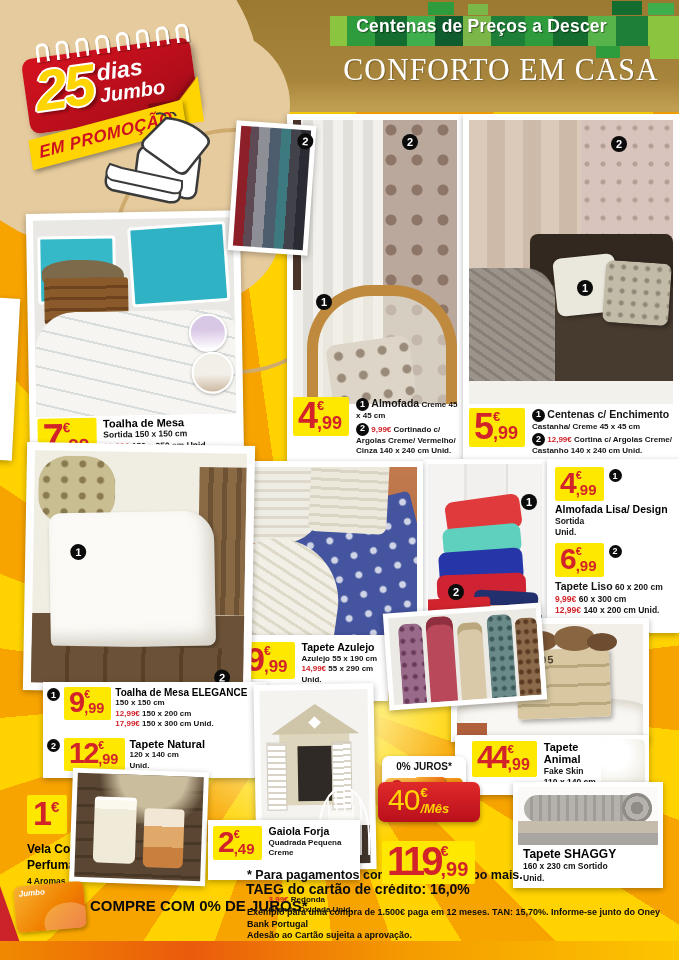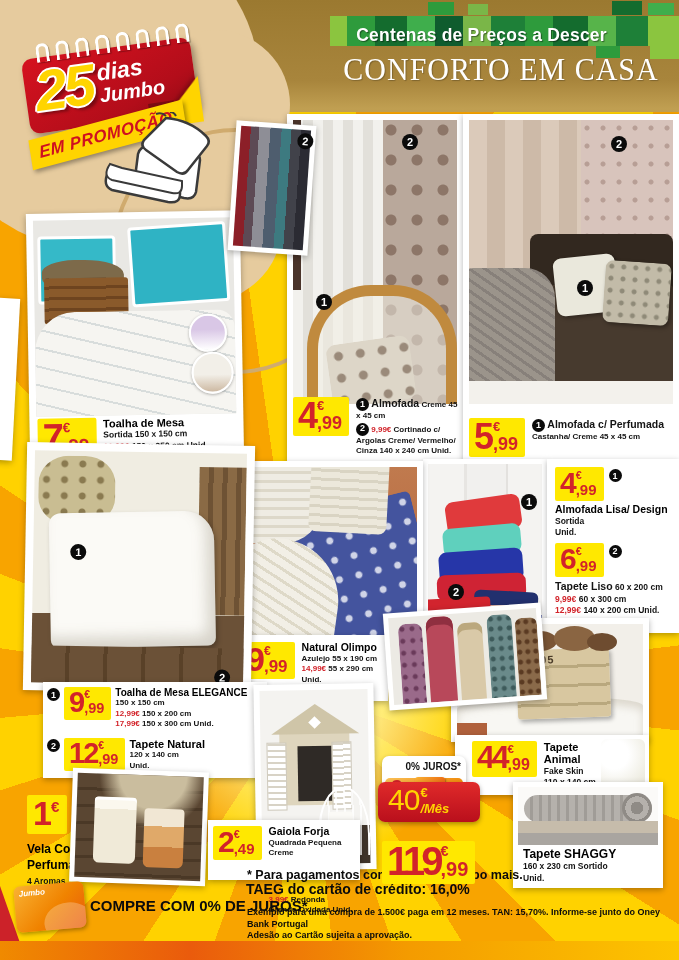--- a/index.html
+++ b/index.html
@@ -5,21 +5,21 @@
   html,body{margin:0;padding:0;background:#888;}
   body{font-family:"Liberation Sans",sans-serif;}
   .page{position:relative;width:679px;height:960px;margin:0 auto;overflow:hidden;
     background:
       radial-gradient(circle at 45% 72%, rgba(255,241,140,.85) 0 80px, rgba(255,241,140,0) 170px),
       repeating-conic-gradient(from -8deg at 45% 72%, #ffd200 0deg 13deg, #f8a400 13deg 26deg);}
   .abs{position:absolute;}
   
   .header{position:absolute;left:0;top:0;width:679px;height:112px;
     background:linear-gradient(180deg,#9b7930 0%,#a8853c 72%,#c3a254 100%);}
-  .ribbon{position:absolute;left:330px;top:16px;width:349px;height:30px;display:flex;align-items:flex-end;justify-content:center;
+  .ribbon{position:absolute;left:330px;top:16px;width:349px;height:30px;display:flex;align-items:flex-start;justify-content:center;
     background:linear-gradient(90deg,#8bc53f 0 5%,#2e9b3c 5% 13%,#146c2e 13% 22%,#3fae4c 22% 30%,#0f5c2e 30% 38%,#7ab648 38% 46%,#1e8038 46% 56%,#2e9b3c 56% 64%,#146c2e 64% 74%,#57b44a 74% 82%,#1e8038 82% 91%,#8bc53f 91% 100%);}
   .ribbon-text{color:#fff;font-weight:800;font-size:17.5px;letter-spacing:.2px;text-shadow:1px 1px 1px rgba(0,0,0,.45);padding-right:46px;}
   .gsq{position:absolute;}
   .header-title{position:absolute;left:336px;top:52px;width:330px;text-align:center;color:#fff;
     font-family:"Liberation Serif",serif;font-size:30px;letter-spacing:1px;transform:scaleY(1.08);text-shadow:1px 1px 1px rgba(0,0,0,.25);}
   
   .blob{position:absolute;background:#e6cb9e;border-radius:50%;}
   .ring{position:absolute;left:112px;top:128px;width:238px;height:238px;border:4px solid #d0ab6e;border-radius:50%;}
   .cal{position:absolute;left:26px;top:34px;width:170px;transform:rotate(-8deg);z-index:2;}
   .spiral{display:flex;gap:7px;margin-left:16px;position:relative;z-index:2;}
@@ -52,21 +52,21 @@
   .ptag .sub{display:flex;flex-direction:column;align-items:flex-start;margin-left:1px;padding-top:1px;}
   .ptag .cur{font-size:calc(var(--pi,38px)*.36);line-height:1;}
   .ptag .dec{font-size:calc(var(--pi,38px)*.5);line-height:1;margin-top:1px;}
   .prow{display:flex;gap:7px;align-items:flex-start;}
   .desc{color:#141414;font-size:8.5px;line-height:1.32;font-weight:600;}
   .dname{font-size:11px;font-weight:800;line-height:1.12;color:#000;}
   .rp{color:#d2232a;font-weight:800;}
   .deco{position:absolute;}
   
   .jb-white{background:#fff;border-radius:7px;padding:5px 5px 26px 5px;box-shadow:0 2px 5px rgba(0,0,0,.3);position:relative;width:74px;}
-  .jb-title{font-size:10px;font-weight:900;color:#111;text-align:right;}
+  .jb-title{font-size:10px;font-weight:900;color:#111;text-align:center;}
   .jb-orange{position:absolute;left:3px;right:3px;top:22px;bottom:3px;border-radius:5px;
     background:linear-gradient(135deg,#fbc157,#f08300);display:flex;align-items:center;padding-left:5px;}
   .jb-times{color:#d2232a;font-size:21px;font-weight:900;font-style:italic;text-shadow:1px 1px 0 #fff;}
   .jb-card{width:30px;height:19px;border-radius:3px;margin-left:2px;background:linear-gradient(120deg,#f9b233,#e95a0c);box-shadow:1px 1px 2px rgba(0,0,0,.35);}
   .jb-red{position:relative;margin-top:-16px;margin-left:-4px;width:86px;background:linear-gradient(180deg,#e02a2a,#b90f1c);
     border-radius:7px;padding:4px 6px 6px 10px;display:flex;align-items:flex-start;box-shadow:0 2px 5px rgba(0,0,0,.35);}
   .jb-amount{color:#ffd400;font-size:30px;font-weight:400;line-height:.9;letter-spacing:-1px;}
   .jb-sub{display:flex;flex-direction:column;margin-left:1px;}
   .jb-cur{color:#ffd400;font-size:13px;font-weight:900;line-height:1;}
   .jb-per{color:#ffd400;font-size:13px;font-weight:800;font-style:italic;margin-top:2px;}
@@ -211,22 +211,23 @@
     </div>
     <div class="prow" style="position:absolute;left:6px;bottom:5px;right:2px;">
       <span class="ptag" style="--pi:36px;">
         <span class="int">5</span>
         <span class="sub">
             <span class="cur">€</span>
             <span class="dec">,99</span>
           </span>
       </span>
       <span class="desc" style="font-size:8px;">
-        <span style="display:block;"><span class="nb">1</span> <b style="font-size:10.5px;">Almofada c/ Perfumada</b></span>
+        <span style="display:block;"><span class="nb">1</span> <b style="font-size:10.5px;">Centenas c/ Enchimento</b></span>
         <span style="display:block;">Castanha/ Creme 45 x 45 cm</span>
+        <span style="display:block;margin-top:1px;"><span class="nb">2</span> <span class="rp">12,99€</span> <span>Cortina c/ Argolas Creme/ Castanho 140 x 240 cm Unid.</span></span>
       </span>
     </div>
   </div>
 
   <div class="card" style="left:423px;top:459px;width:124px;height:182px;">
     <div class="photo" style="left:5px;top:5px;right:5px;bottom:5px;background:linear-gradient(90deg,#f4f3f1 0 32%,#e7e5e2 32% 34%,#f1f0ee 34% 68%,#e3e1de 68% 70%,#f4f3f1 70% 100%);">
       <div class="deco" style="left:16%;top:20%;width:66%;height:20%;background:#e03a3c;border-radius:8px;transform:rotate(-8deg);"></div>
       <div class="deco" style="left:13%;top:36%;width:68%;height:17%;background:#5fd0bd;border-radius:8px;transform:rotate(-5deg);"></div>
       <div class="deco" style="left:10%;top:50%;width:74%;height:19%;background:#2636a8;border-radius:8px;transform:rotate(-4deg);"></div>
       <div class="deco" style="left:8%;top:64%;width:78%;height:15%;background:#cf2334;border-radius:8px;transform:rotate(-2deg);"></div>
@@ -296,21 +297,21 @@
   <div class="card" style="left:235px;top:635px;width:153px;height:66px;">
     <div class="prow" style="position:absolute;left:6px;top:7px;right:2px;">
       <span class="ptag" style="--pi:34px;">
         <span class="int">9</span>
         <span class="sub">
             <span class="cur">€</span>
             <span class="dec">,99</span>
           </span>
       </span>
       <span class="desc" style="font-size:8px;">
-        <span class="dname" style="display:block;font-size:10.5px;">Natural Olimpo</span>
+        <span class="dname" style="display:block;font-size:10.5px;">Tapete Azulejo</span>
         <span style="display:block;"><b>Azulejo</b> <span>55 x 190 cm</span></span>
         <span style="display:block;"><span class="rp">14,99€</span> <span>55 x 290 cm</span></span>
         <span style="display:block;">Unid.</span>
       </span>
     </div>
   </div>
 
   <div class="card" style="left:25px;top:444px;width:228px;height:248px;transform:rotate(1deg);">
     <div class="photo" style="left:8px;top:8px;right:8px;bottom:8px;background:linear-gradient(180deg,#f0ede2 0 70%,#6b5137 70% 100%);">
       <div class="deco" style="left:2%;top:2%;width:36%;height:30%;background:radial-gradient(circle at 8px 8px,#8a7a50 0 3px,transparent 4px) 0 0/18px 16px,#c9bd92;border-radius:40%;"></div>

